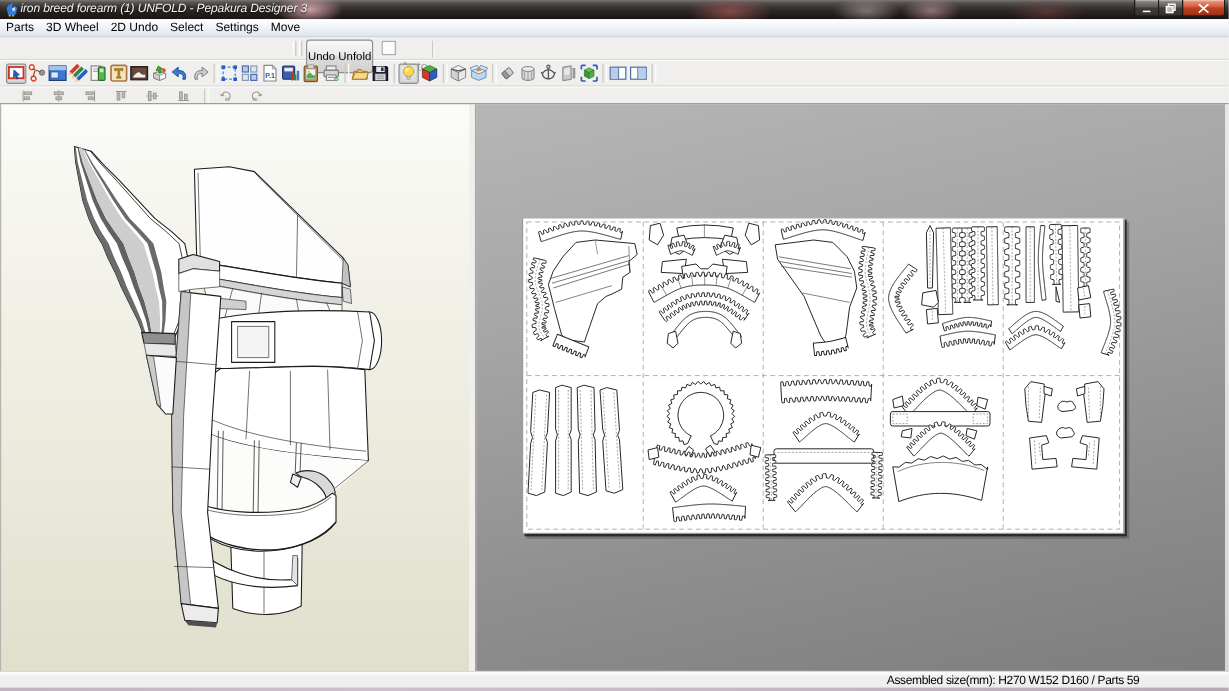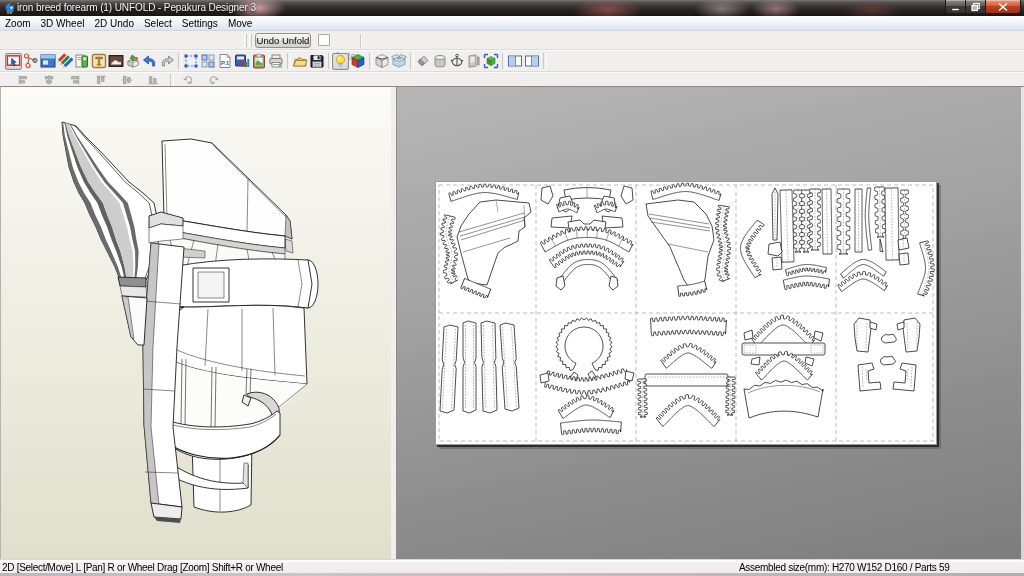--- a/index.html
+++ b/index.html
@@ -15,21 +15,21 @@
       radial-gradient(ellipse 50px 18px at 608px 10px, rgba(186,98,96,0.6), rgba(186,98,96,0) 70%),
       radial-gradient(ellipse 40px 16px at 722px 9px, rgba(205,190,196,0.5), rgba(205,190,196,0) 70%),
       radial-gradient(ellipse 35px 16px at 776px 9px, rgba(221,172,182,0.55), rgba(221,172,182,0) 70%),
       radial-gradient(ellipse 45px 16px at 872px 10px, rgba(150,80,80,0.4), rgba(150,80,80,0) 70%),
       linear-gradient(180deg, #7a7674 0%, #565250 14%, #3a3534 38%, #2a2524 60%, #181413 100%);
   }
   #app-icon { position:absolute; left:3px; top:2px; width:12px; height:12px; }
   #title-text {
     position:absolute; left:17px; top:1px; height:26px; line-height:14px;
     color:#f4f4f4; font-size:10px; text-shadow:0 1px 2px rgba(0,0,0,0.9);
-    letter-spacing:-0.1px; white-space:nowrap;
+    letter-spacing:-0.1px; white-space:nowrap;font-style:italic;
   }
   #caption-buttons { position:absolute; right:3px; top:0; height:14px; display:flex; }
   .capbtn {
     height:14px; position:relative; border:1px solid #1c1a19;
     border-top:none; box-shadow:inset 0 1px 0 rgba(255,255,255,0.35);
     background:linear-gradient(180deg, #8d8a88 0%, #5d5a58 45%, #3f3c3a 50%, #34312f 100%);
   }
   #btn-min { width:21px; border-radius:0 0 0 3px; }
   #btn-max { width:20px; border-left:none; }
   #btn-close {
@@ -45,21 +45,21 @@
     border-bottom:1px solid #cdd5e2;
     display:flex; align-items:center;
   }
   .menu-item { padding:0 5px; height:15px; line-height:15px; color:#000; font-size:10px; }
 
   
   #toolbar-area { position:absolute; left:0; top:32px; width:1024px; height:54px; background:#f0efee; }
   #row1 { position:absolute; left:0; top:0; width:1024px; height:18px; border-bottom:1px solid #dcdbd8; box-shadow:0 1px 0 #fbfbfa; }
   .grip { position:absolute; top:2px; width:3px; height:13px; border-left:1px solid #fdfdfc; border-right:1px solid #c9c8c4; }
   #undo-unfold-btn {
-    position:absolute; left:255px; top:1px; width:56px; height:15px; white-space:nowrap; padding:0;
+    position:absolute; left:255px; top:1px; width:56px; height:28px; white-space:nowrap; padding:0;
     border:1px solid #8e9094; border-radius:3px;
     background:linear-gradient(180deg, #f7f7f7 0%, #ebebea 45%, #dddcda 50%, #d2d1cf 100%);
     font-size:9.5px; line-height:13px; text-align:center; color:#000;
     font-family:"Liberation Sans", sans-serif;
   }
   #auto-checkbox { position:absolute; left:318px; top:2px; width:12px; height:12px; border:1px solid #ababab; background:#fcfcfc; }
   #auto-label { position:absolute; left:334px; top:18px; color:#9d9d9d; }
   .vsep { position:absolute; top:2px; width:2px; height:14px; border-left:1px solid #c9c8c4; border-right:1px solid #fdfdfc; }
 
   #row2 { position:absolute; left:0; top:19px; width:1024px; height:21px; border-bottom:1px solid #dcdbd8; box-shadow:0 1px 0 #fbfbfa; }
@@ -134,21 +134,21 @@
       </div>
       <div class="capbtn" id="btn-close">
         <svg width="9" height="8" viewBox="0 0 9 8">
           <path d="M1,0 L4.5,3 L8,0 L9,1 L5.5,4 L9,7 L8,8 L4.5,5 L1,8 L0,7 L3.5,4 L0,1 Z" fill="#fff"></path>
         </svg>
       </div>
     </div>
   </div>
 
   <div id="menubar">
-      <div class="menu-item">Zoom</div>
+      <div class="menu-item">Parts</div>
       <div class="menu-item">3D Wheel</div>
       <div class="menu-item">2D Undo</div>
       <div class="menu-item">Select</div>
       <div class="menu-item">Settings</div>
       <div class="menu-item">Move</div>
     </div>
 
   <div id="toolbar-area">
     <div id="row1">
       <div class="grip" style="left:244px"></div>
@@ -696,17 +696,16 @@
               <line x1="400" y1="3" x2="400" y2="259"></line>
               <line x1="3" y1="131" x2="497" y2="131"></line>
             </g>
           </svg>
       </div>
     </div>
     <div id="win-right-edge"></div>
   </div>
 
   <div id="statusbar">
-    <span id="status-left">2D [Select/Move] L [Pan] R or Wheel Drag [Zoom] Shift+R or Wheel</span>
     <span id="status-right">Assembled size(mm): H270 W152 D160 / Parts 59</span>
   </div>
   <div id="win-bottom-edge"></div>
 </div>
 
 </body></html>

